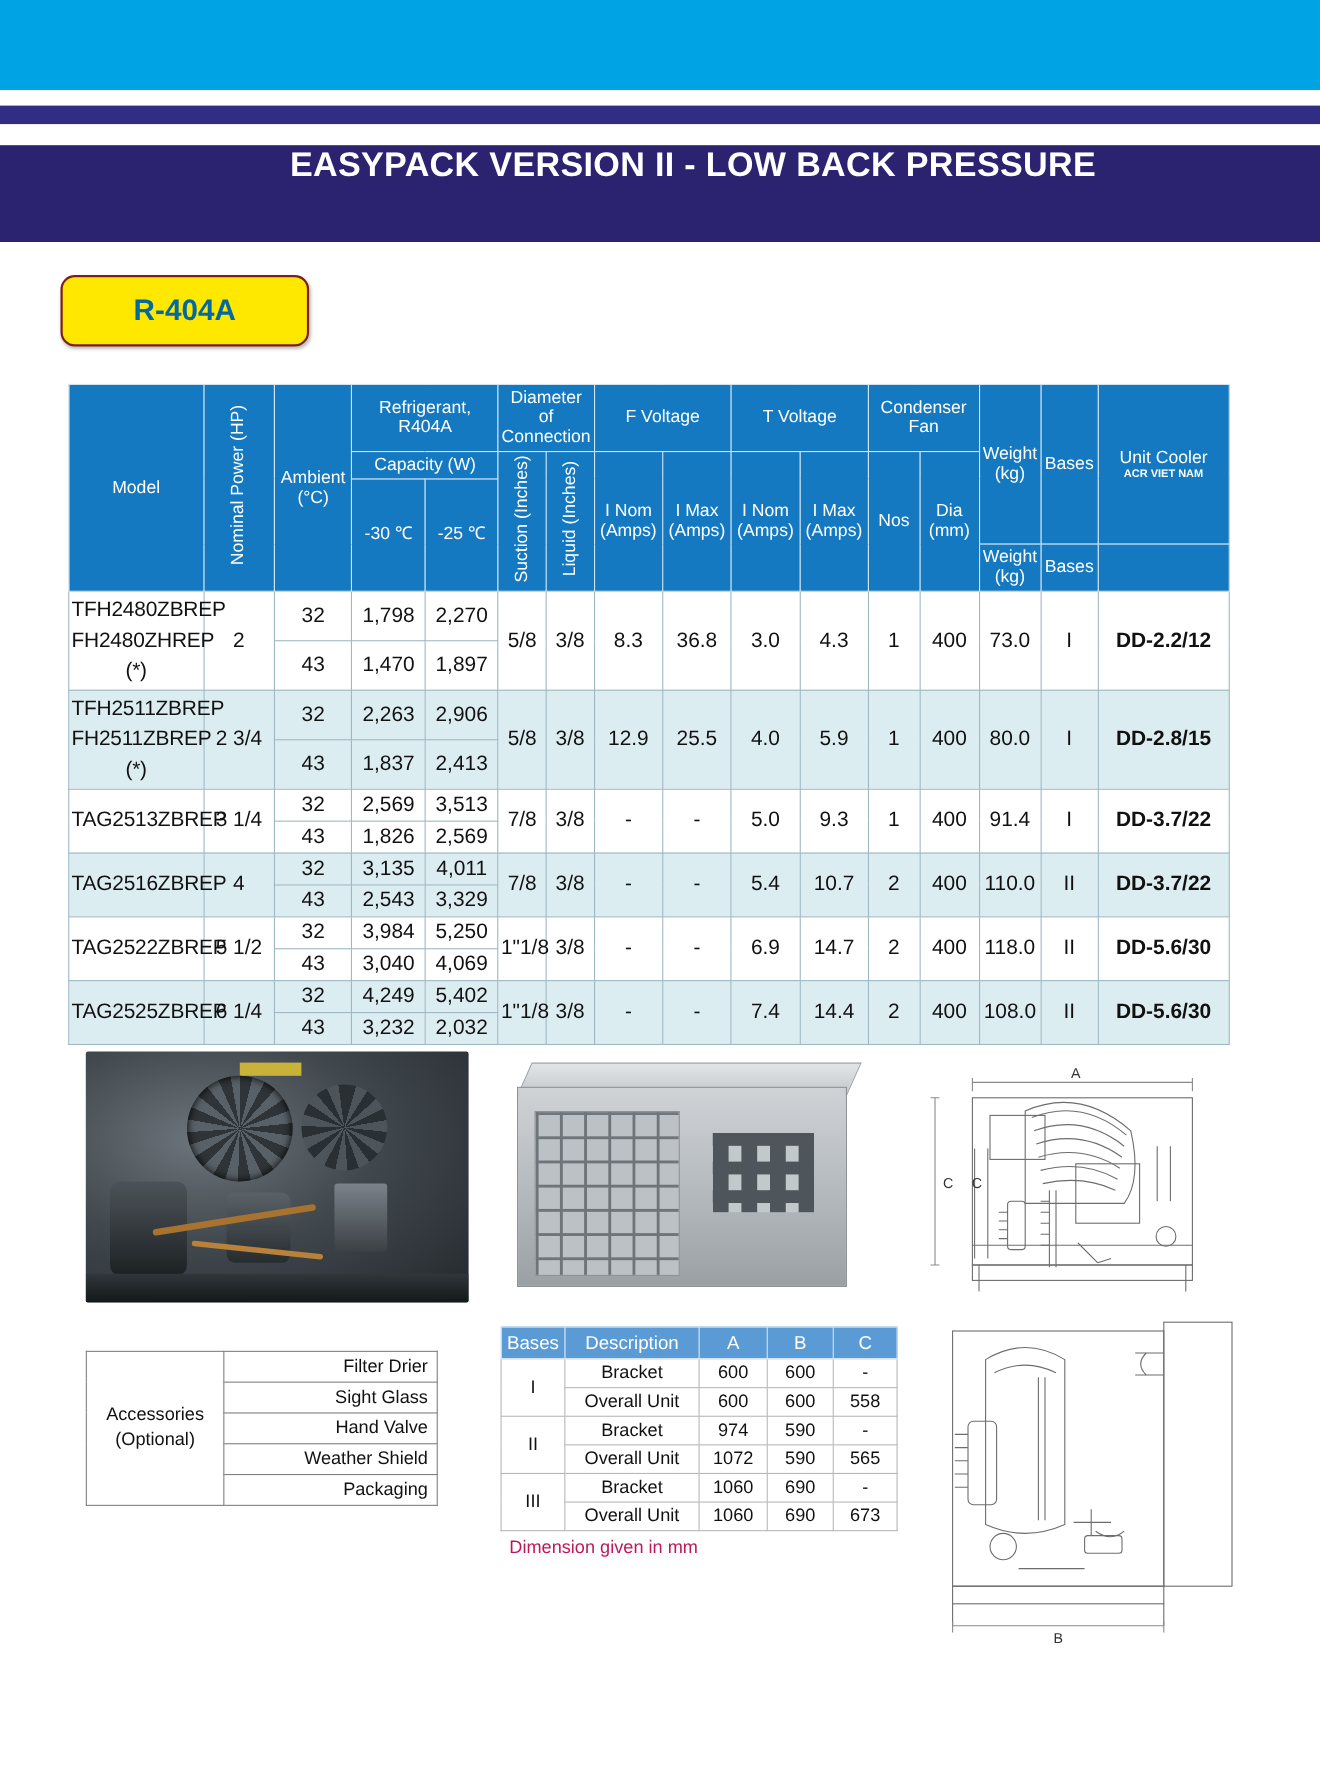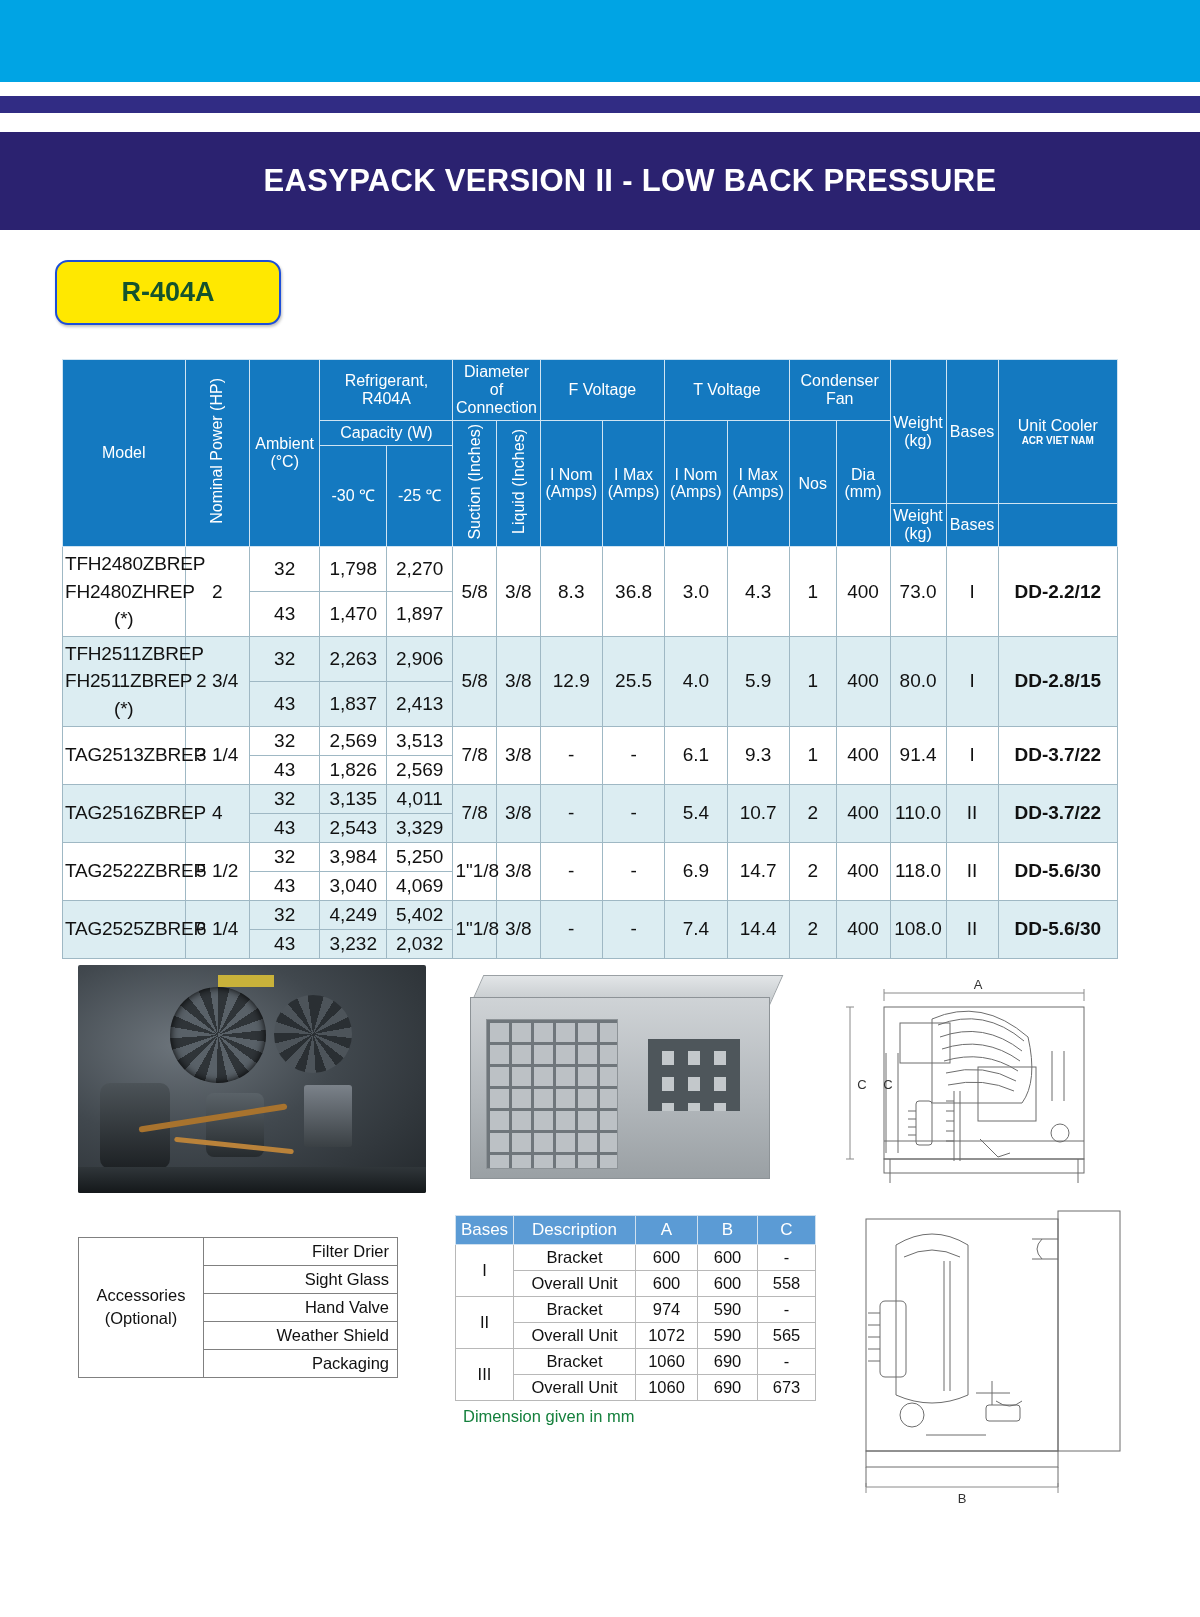--- a/index.html
+++ b/index.html
@@ -13,38 +13,38 @@
   }
 
   
   .topbar-cyan { height: 82px; background: #00A4E4; width: 100%; }
   .topbar-gap  { height: 14px; background: #ffffff; width: 100%; }
   .topbar-navy { height: 17px; background: #312C84; width: 100%; }
   .topbar-gap2 { height: 19px; background: #ffffff; width: 100%; }
 
   
   .title-banner {
-    height: 98px; background: #2B2270;
-    display: flex; align-items: center; justify-content: center;
+    height: 88px; background: #2B2270;
+    display: flex; align-items: flex-start; justify-content: center;
   }
   .title-banner h1 {
     margin: 0; color: #ffffff;
     font-size: 31px; font-weight: bold;
     letter-spacing: .3px;
     font-family: "Liberation Sans", sans-serif;
     padding-left: 60px;
   }
 
   
   .badge-wrap { padding: 30px 0 0 55px; }
   .badge {
     width: 226px; height: 65px; background: #FFE800;
-    border: 2px solid #1d4ed8; border-radius: 13px;
+    border: 2px solid #7f1d1d; border-radius: 13px;
     display: flex; align-items: center; justify-content: center;
-    font-size: 27px; font-weight: bold; color: #14532d;
+    font-size: 27px; font-weight: bold; color: #0369a1;
     box-shadow: 1px 2px 3px rgba(0,0,0,.25);
   }
 
   
   .table-wrap { padding: 34px 0 0 62px; }
   table.spec {
     border-collapse: collapse;
     width: 1056px;
     table-layout: fixed;
   }
@@ -198,21 +198,21 @@
   table.dims { border-collapse: collapse; width: 360px; table-layout: fixed; }
   table.dims th {
     background: #5B9BD5; color:#fff; font-weight: normal;
     font-size: 17px; padding: 4px 2px; border: 1px solid #cfe0ef;
   }
   table.dims td {
     border: 1px solid #b8b8b8; font-size: 16.5px; padding: 3px 4px;
     text-align: center; color: #111; background: #fff;
   }
   table.dims td.desc { text-align: center; }
-  .dims-cap { font-size: 16.5px; padding: 6px 0 0 8px; color:#15803d; }
+  .dims-cap { font-size: 16.5px; padding: 6px 0 0 8px; color:#be185d; }
 
   .ph-draw2 { position:absolute; left: 836px; top: -22px; width: 300px; height: 300px; }
 </style>
 </head>
 <body>
 
 <div class="topbar-cyan"></div>
 <div class="topbar-gap"></div>
 <div class="topbar-navy"></div>
 <div class="topbar-gap2"></div>
@@ -333,21 +333,21 @@
         <tr>
           <td class="model" rowspan="2">TAG2513ZBREP</td>
           <td rowspan="2">3 1/4</td>
           <td class="num">32</td>
           <td class="num">2,569</td>
           <td class="num">3,513</td>
           <td rowspan="2">7/8</td>
           <td rowspan="2">3/8</td>
           <td rowspan="2">-</td>
           <td rowspan="2">-</td>
-          <td rowspan="2">6.1</td>
+          <td rowspan="2">5.0</td>
           <td rowspan="2">9.3</td>
           <td rowspan="2">1</td>
           <td rowspan="2">400</td>
           <td rowspan="2">91.4</td>
           <td rowspan="2">I</td>
           <td class="cooler" rowspan="2">DD-3.7/22</td>
         </tr>
         <tr>
           <td class="num">43</td>
           <td class="num">1,826</td>

